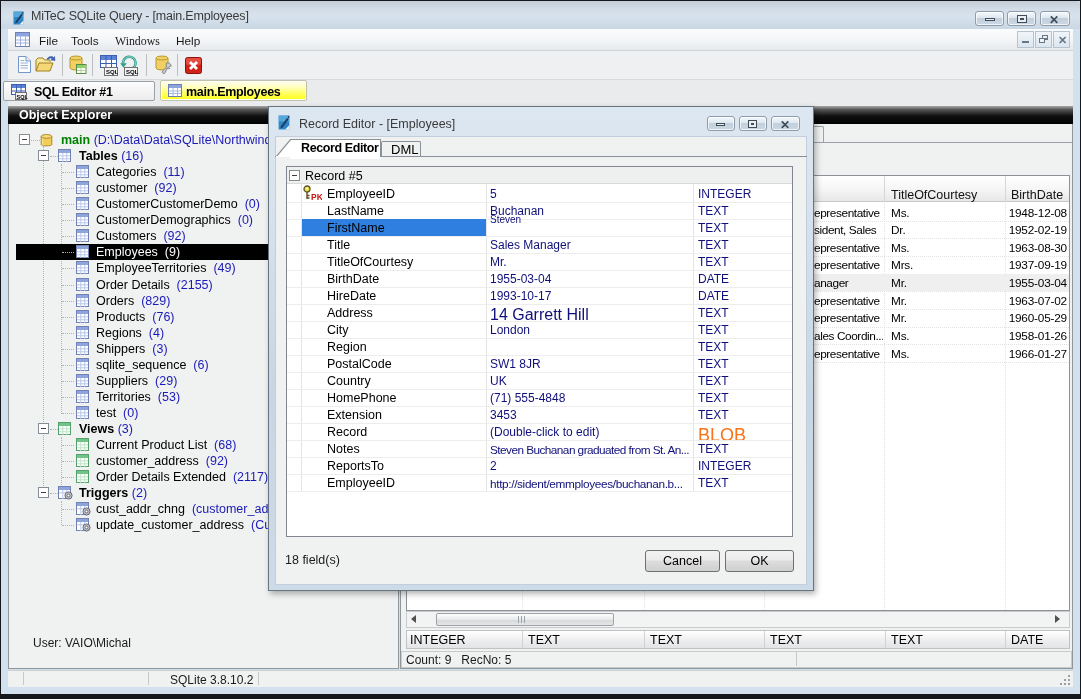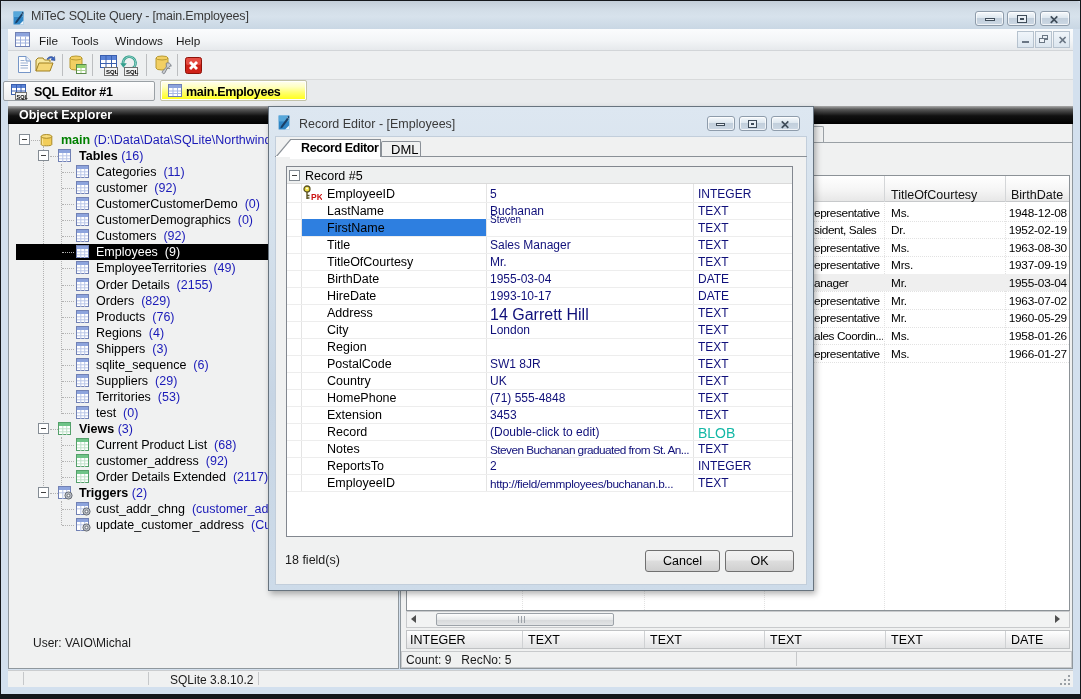--- a/index.html
+++ b/index.html
@@ -47,21 +47,21 @@
       <g stroke="#9fb1de">
         <line x1="5.5" y1="4.5" x2="5.5" y2="14"></line>
         <line x1="10.5" y1="4.5" x2="10.5" y2="14"></line>
         <line x1="1" y1="8" x2="14" y2="8"></line>
         <line x1="1" y1="11" x2="14" y2="11"></line>
       </g>
     </svg>
 </div>
 <div class="a nw" style="left:39px;top:34px;font-size:11.8px;color:#1a1a1a;">File</div>
 <div class="a nw" style="left:71px;top:34px;font-size:11.8px;color:#1a1a1a;">Tools</div>
-<div class="a nw" style="left:115px;top:34px;font-size:11.8px;color:#1a1a1a;">Windows</div>
+<div class="a nw" style="left:115px;top:34px;font-size:11.8px;color:#1a1a1a;font-family:Liberation Serif, serif;">Windows</div>
 <div class="a nw" style="left:176px;top:34px;font-size:11.8px;color:#1a1a1a;">Help</div>
 
 <div class="a" style="left:1017px;top:31px;width:17px;height:17px;border:1px solid #b6c2ce;background:linear-gradient(180deg,#f0f5fa,#dce6ef);">
     <div class="a" style="left:4px;top:9px;width:7px;height:2px;background:#6a7684;"></div>
   </div>
 <div class="a" style="left:1035px;top:31px;width:17px;height:17px;border:1px solid #b6c2ce;background:linear-gradient(180deg,#f0f5fa,#dce6ef);">
     <div class="a" style="left:6px;top:3px;width:6px;height:5px;border:1px solid #6a7684;border-bottom-width:2px;"></div>
     <div class="a" style="left:3px;top:6px;width:6px;height:5px;border:1px solid #6a7684;background:#eef3f8;"></div>
   </div>
 <div class="a" style="left:1053px;top:31px;width:17px;height:17px;border:1px solid #b6c2ce;background:linear-gradient(180deg,#f0f5fa,#dce6ef);color:#6a7684;font-weight:bold;font-size:11px;">
@@ -674,32 +674,32 @@
 <div class="a nw" style="left:327px;top:391px;font-size:12.5px;color:#000;">HomePhone</div>
 <div class="a nw" style="left:490px;top:391px;font-size:12px;color:#10107a;">(71) 555-4848</div>
 <div class="a nw" style="left:698px;top:391px;font-size:12px;color:#10107a;">TEXT</div>
 <div class="a" style="left:287px;top:406px;width:505px;height:0;border-top:1px solid #ededed;"></div>
 <div class="a nw" style="left:327px;top:408px;font-size:12.5px;color:#000;">Extension</div>
 <div class="a nw" style="left:490px;top:408px;font-size:12px;color:#10107a;">3453</div>
 <div class="a nw" style="left:698px;top:408px;font-size:12px;color:#10107a;">TEXT</div>
 <div class="a" style="left:287px;top:423px;width:505px;height:0;border-top:1px solid #ededed;"></div>
 <div class="a nw" style="left:327px;top:425px;font-size:12.5px;color:#000;">Record</div>
 <div class="a nw" style="left:490px;top:425px;font-size:12px;color:#10107a;">(Double-click to edit)</div>
-<div class="a nw" style="left:698px;top:425px;font-size:14px;color:#14b8a6;">BLOB</div>
+<div class="a nw" style="left:698px;top:425px;font-size:18px;color:#f97316;">BLOB</div>
 <div class="a" style="left:287px;top:440px;width:505px;height:0;border-top:1px solid #ededed;"></div>
 <div class="a nw" style="left:327px;top:442px;font-size:12.5px;color:#000;">Notes</div>
 <div class="a nw" style="left:490px;top:443px;font-size:11.8px;letter-spacing:-0.55px;color:#10107a;">Steven Buchanan graduated from St. An...</div>
 <div class="a nw" style="left:698px;top:442px;font-size:12px;color:#10107a;">TEXT</div>
 <div class="a" style="left:287px;top:457px;width:505px;height:0;border-top:1px solid #ededed;"></div>
 <div class="a nw" style="left:327px;top:459px;font-size:12.5px;color:#000;">ReportsTo</div>
 <div class="a nw" style="left:490px;top:459px;font-size:12px;color:#10107a;">2</div>
 <div class="a nw" style="left:698px;top:459px;font-size:12px;color:#10107a;">INTEGER</div>
 <div class="a" style="left:287px;top:474px;width:505px;height:0;border-top:1px solid #ededed;"></div>
 <div class="a nw" style="left:327px;top:476px;font-size:12.5px;color:#000;">EmployeeID</div>
-<div class="a nw" style="left:490px;top:477px;font-size:11.8px;letter-spacing:-0.35px;color:#10107a;">http://field/emmployees/buchanan.b...</div>
+<div class="a nw" style="left:490px;top:477px;font-size:11.8px;letter-spacing:-0.35px;color:#10107a;">http://sident/emmployees/buchanan.b...</div>
 <div class="a nw" style="left:698px;top:476px;font-size:12px;color:#10107a;">TEXT</div>
 <div class="a" style="left:287px;top:491px;width:505px;height:0;border-top:1px solid #ededed;"></div>
 
 <svg class="a" style="left:302px;top:185px;" width="20" height="16" viewBox="0 0 20 16">
     <circle cx="5" cy="4" r="3" fill="#f0e040" stroke="#5a5220" stroke-width="1.3"></circle>
     <circle cx="5" cy="3.4" r="0.9" fill="#fff" stroke="none"></circle>
     <path d="M5 7 L5 14 M5 10.5 L7.5 10.5 M5 13 L7.5 13" stroke="#5a5220" stroke-width="1.4" fill="none"></path>
     <text x="9" y="14.5" font-family="Liberation Sans" font-size="8.5" font-weight="bold" fill="#cc1111">PK</text>
   </svg>
 <div class="a nw" style="left:285px;top:553px;font-size:12.5px;color:#1a1a1a;">18 field(s)</div>

